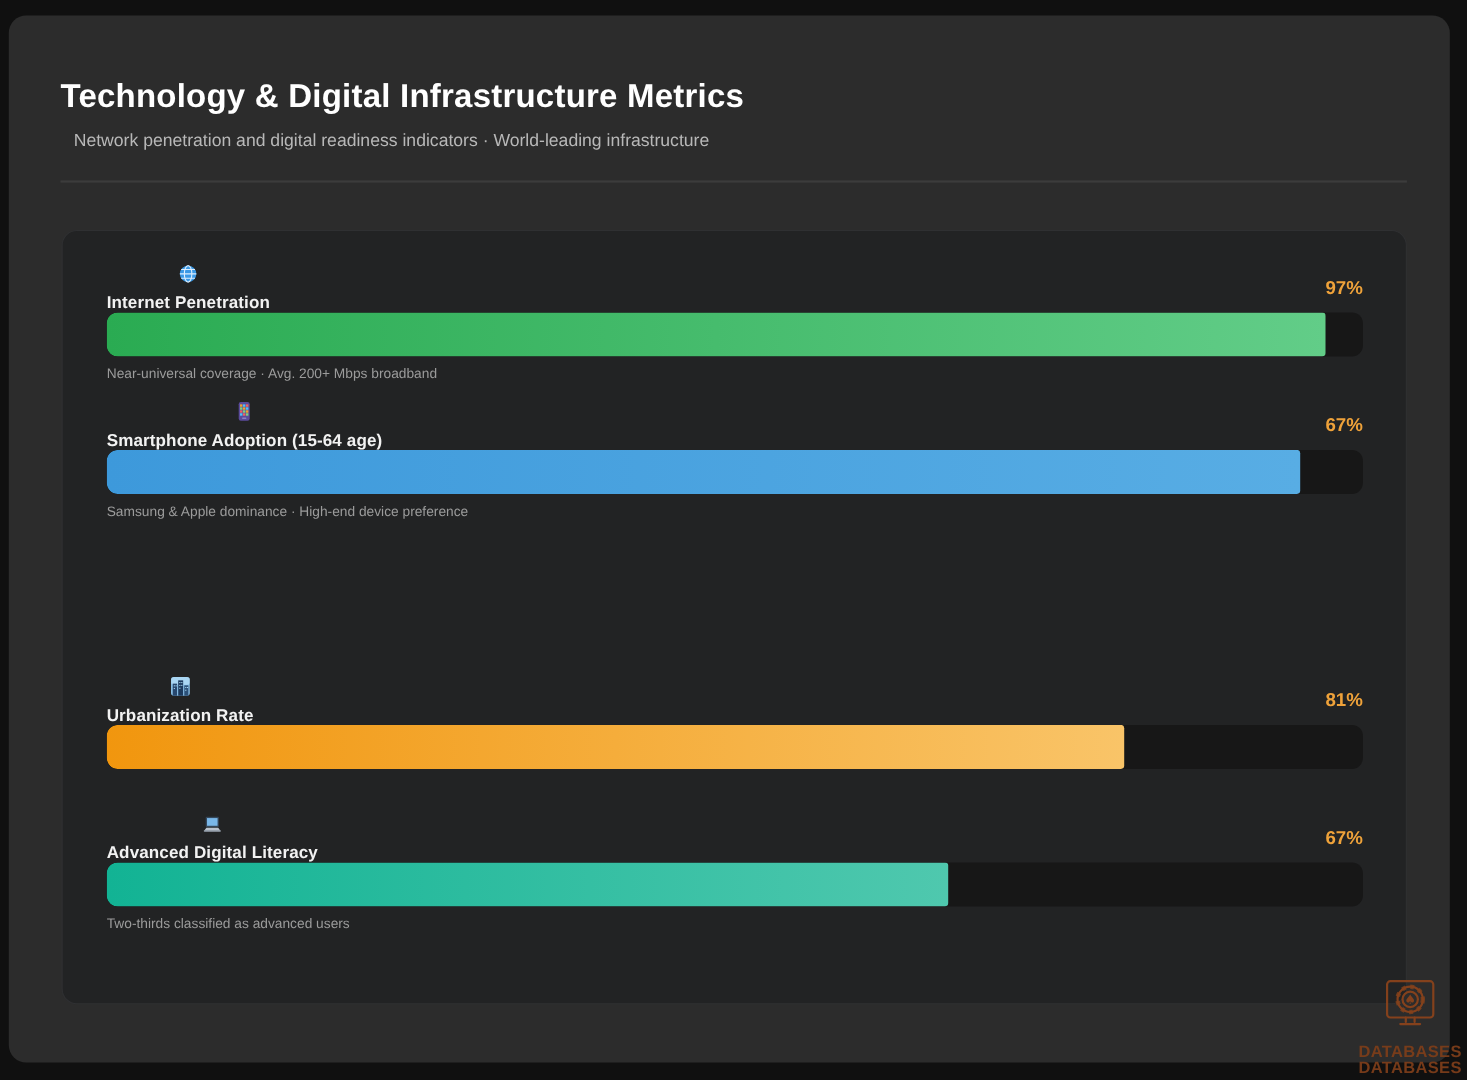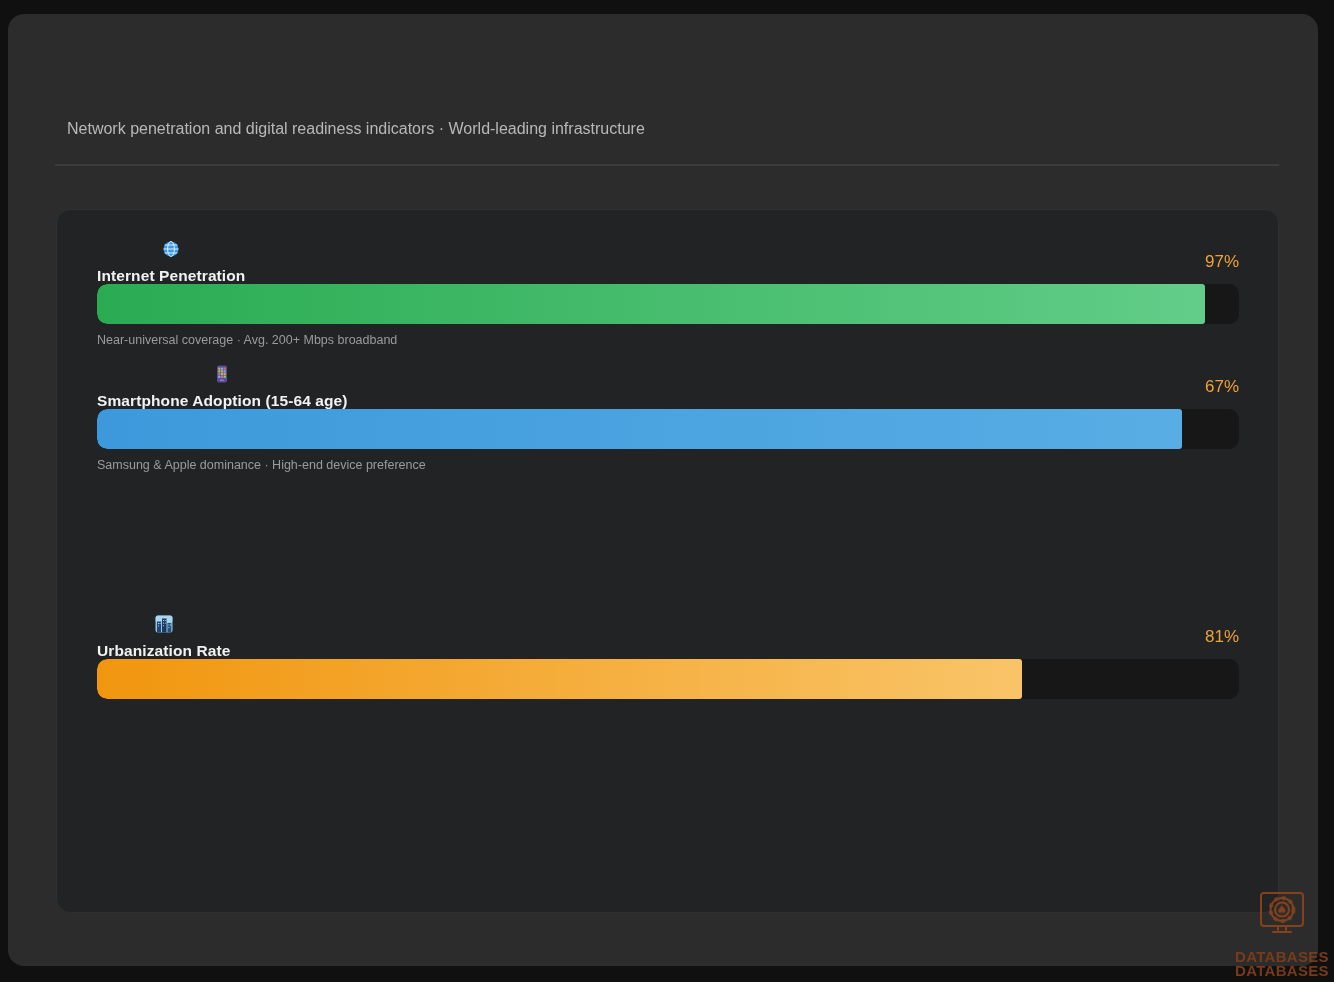--- a/index.html
+++ b/index.html
@@ -32,40 +32,41 @@
   }
   .panel{
     position:absolute; left:48px; top:195px; width:1223px; height:704px;
     background:var(--panel); border:1px solid var(--panel-border); border-radius:14px;
   }
   .row{position:absolute; left:40px; width:1142px;}
   .row-head{display:flex; justify-content:space-between; align-items:center; height:22px;}
   .row-label{display:flex; align-items:center; gap:9px;flex-direction:column;}
   .row-label .icon{display:inline-flex; width:18px; height:18px;}
   .metric-name{font-size:15.5px; font-weight:700; color:#f2f2f2; letter-spacing:0.1px;}
-  .pct{font-size:17px; font-weight:400; color:var(--pct);margin-left:20px;}
+  .pct{font-size:17px; font-weight:700; color:var(--pct);margin-left:20px;}
   .track{
     margin-top:11px; height:40px; border-radius:10px; background:var(--track);
     overflow:hidden; position:relative;
   }
   .fill{height:100%; border-radius:10px 3px 3px 10px;}
   .note{margin-top:9px; font-size:12.5px; color:var(--note);}
   .watermark{
     position:absolute; right:3px; bottom:5px; width:98px;
     display:flex; flex-direction:column; align-items:center; opacity:0.95;
   }
   .wm-text{
     font-size:15px; font-weight:700; color:var(--wm);
     line-height:13.5px; letter-spacing:0.3px; text-align:center;
   }
 </style>
 </head>
 <body>
 
 <div class="card">
+  <h1 class="title">Technology &amp; Digital Infrastructure Metrics</h1>
   <div class="subtitle">Network penetration and digital readiness indicators · World-leading infrastructure</div>
   <div class="divider"></div>
 
   <div class="panel">
 
     <div class="row" style="top:41px">
       <div class="row-head">
         <div class="row-label">
           <span class="icon">
             <svg width="18" height="18" viewBox="0 0 18 18">
@@ -147,20 +148,40 @@
           </span>
           <span class="metric-name">Urbanization Rate</span>
         </div>
         <span class="pct">81%</span>
       </div>
       <div class="track">
         <div class="fill" style="width: 81%; background: linear-gradient(90deg, rgb(241, 150, 14), rgb(249, 196, 104));"></div>
       </div>
     </div>
 
+    <div class="row" style="top:541px">
+      <div class="row-head">
+        <div class="row-label">
+          <span class="icon">
+            <svg width="18" height="18" viewBox="0 0 18 18">
+                <rect x="3" y="2.5" width="12" height="9.5" rx="1" fill="#35475a"></rect>
+                <rect x="4.2" y="3.7" width="9.6" height="7" fill="#79b7e8"></rect>
+                <path d="M1.6 15.2 L3.6 12.4 h10.8 l2 2.8z" fill="#b9c1cb"></path>
+                <rect x="1.2" y="14.7" width="15.6" height="1.5" rx="0.75" fill="#9aa5b1"></rect>
+              </svg>
+          </span>
+          <span class="metric-name">Advanced Digital Literacy</span>
+        </div>
+        <span class="pct">67%</span>
+      </div>
+      <div class="track">
+        <div class="fill" style="width: 67%; background: linear-gradient(90deg, rgb(18, 179, 148), rgb(79, 200, 174));"></div>
+      </div>
+      <div class="note">Two-thirds classified as advanced users</div>
+    </div>
 
   </div>
 </div>
 
 <div class="watermark">
   <span>
     <svg width="60" height="58" viewBox="0 0 60 58" fill="none" stroke="#8a431c" stroke-width="2">
       <rect x="9" y="5" width="42" height="33" rx="3"></rect>
       <path d="M26 38 v4 M34 38 v4 M21 44 h18" stroke-linecap="round"></path>
       <circle cx="30" cy="21.5" r="11.5"></circle>

